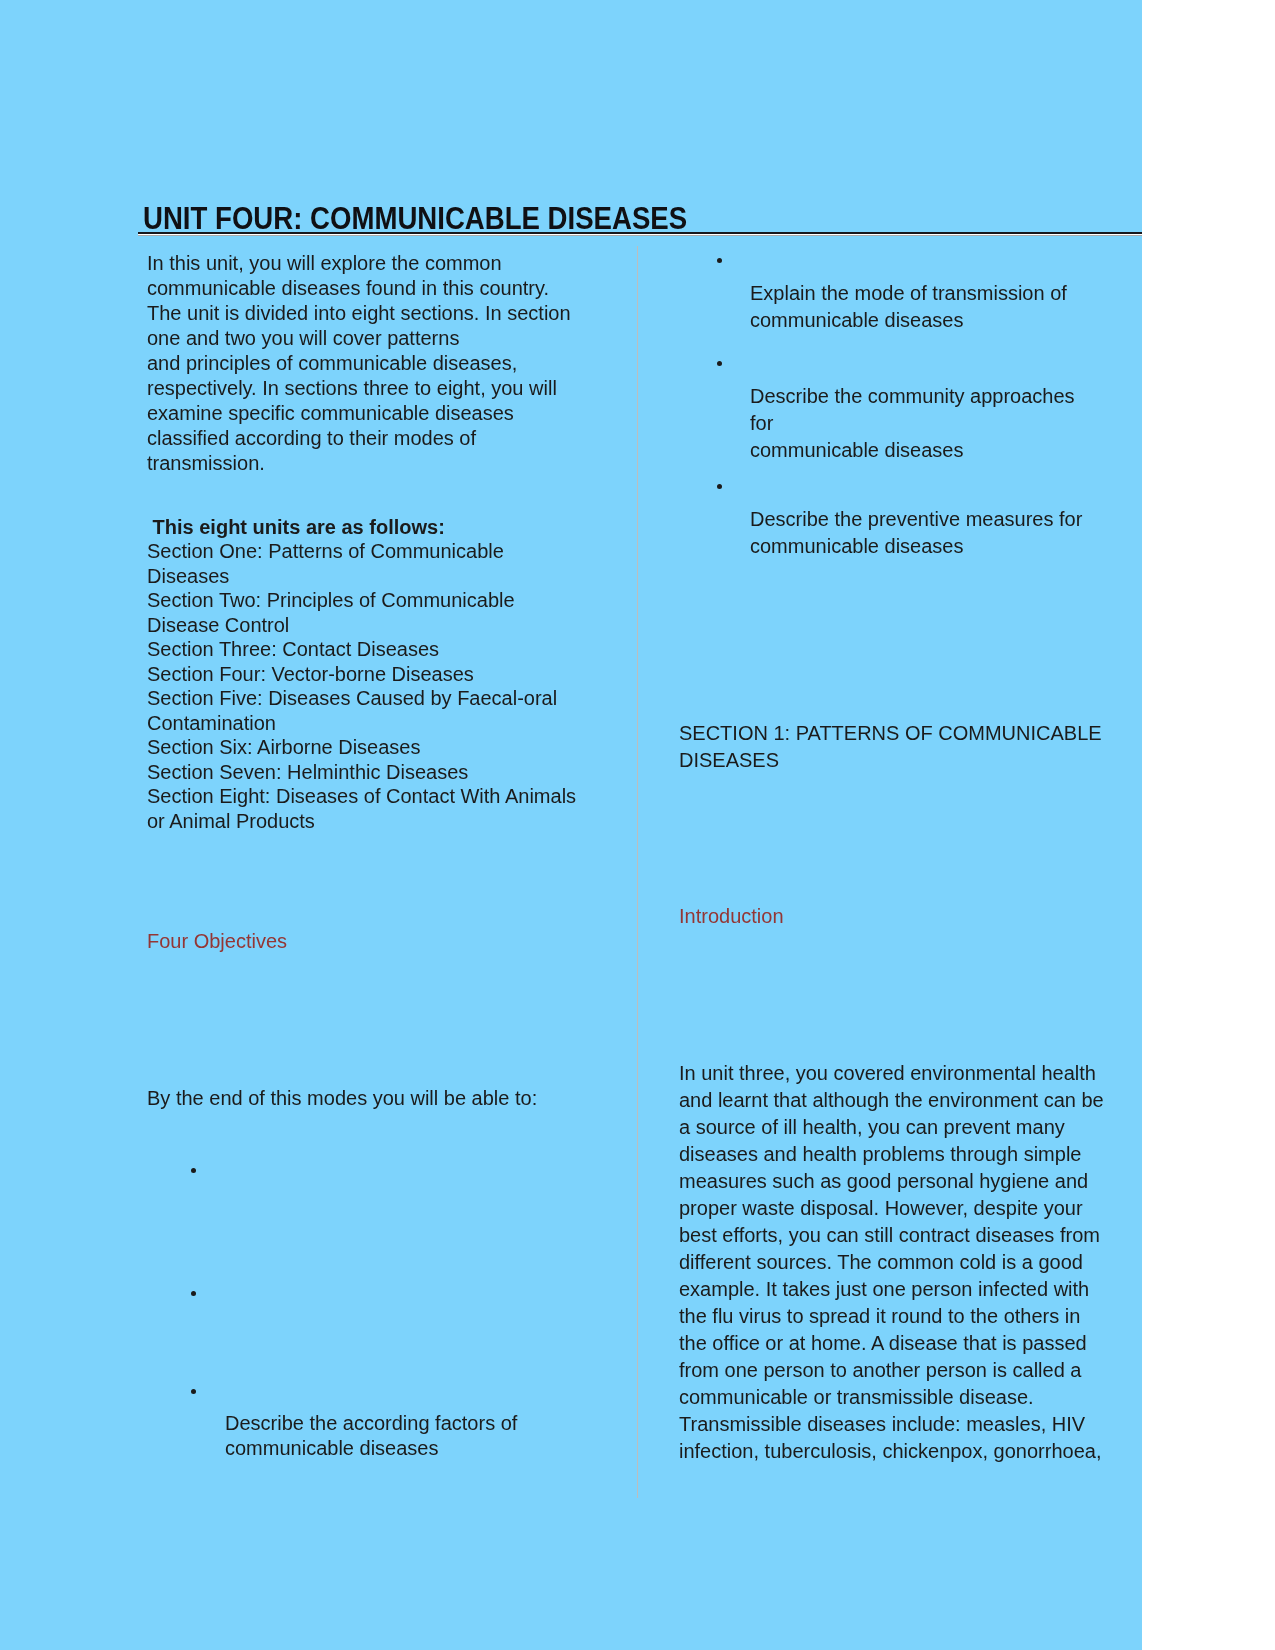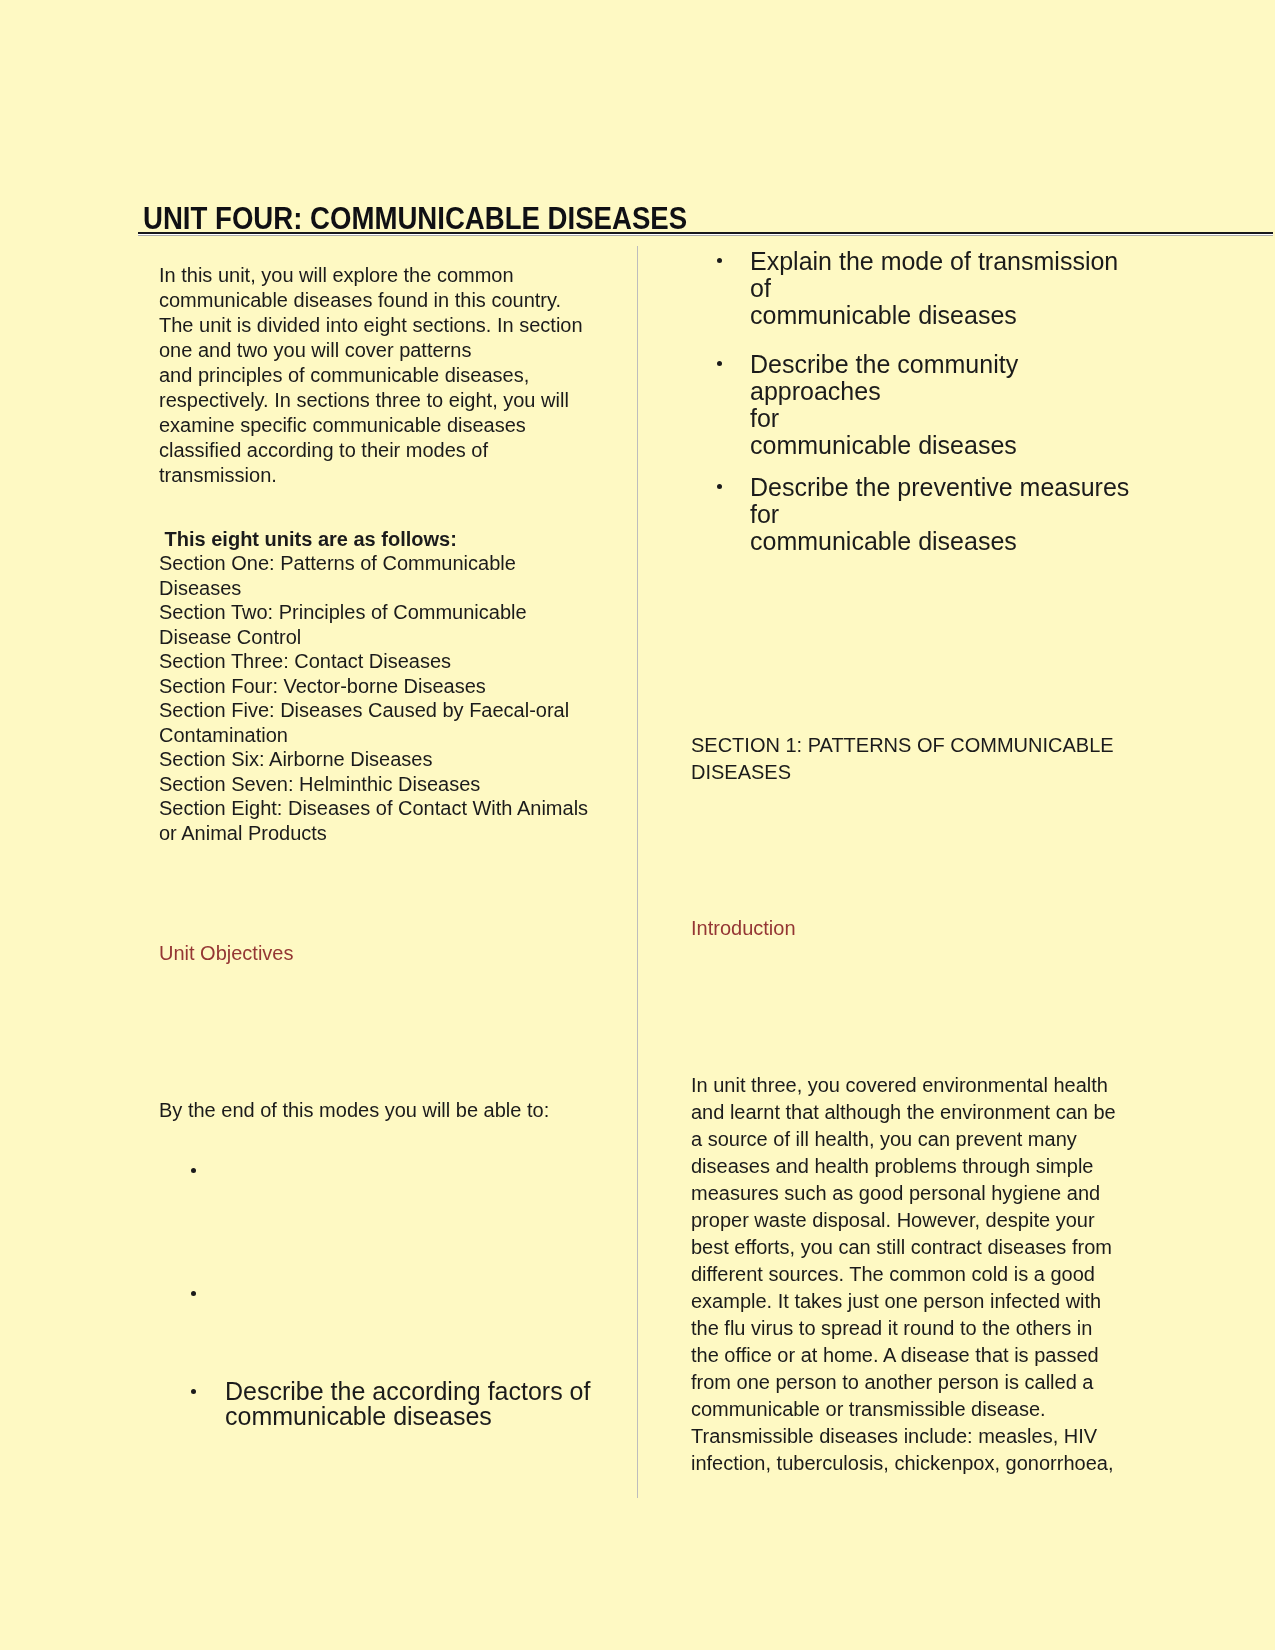--- a/index.html
+++ b/index.html
@@ -2,21 +2,21 @@
 <html><head>
 <meta charset="utf-8">
 <style>
   html, body { margin: 0; padding: 0; }
   body {
     width: 1275px; height: 1650px;
     background: #ffffff;
     font-family: "Liberation Sans", sans-serif;
     color: #1b1b1b;
   }
-  .page { position: relative; width: 1275px; height: 1650px; overflow: hidden; background: #fef9c3; }
+  .page { position: relative; width: 1142px; height: 1650px; overflow: hidden; background: #7dd3fc; }
 
   .title {
     position: absolute; left: 143px; top: 201px; margin: 0;
     font-size: 31px; font-weight: bold; color: #101014;
     white-space: nowrap;
     transform: scaleX(0.89); transform-origin: 0 0;
   }
   .rule {
     position: absolute; left: 138px; top: 232px; width: 1135px; height: 1px;
     border-top: 2px solid #17171c; border-bottom: 1px solid #ababab;
@@ -25,40 +25,40 @@
   .vdivider {
     position: absolute; left: 637px; top: 246px; width: 1px; height: 1252px;
     background: #bdbdbd;
   }
 
   .col { position: absolute; top: 0; }
   .col-left  { left: 143px; width: 472px; }
   .col-right { left: 675px; width: 462px; }
 
   .block {
-    position: absolute; left: 0; margin: 16px;
+    position: absolute; left: 0; margin: 4px;
     font-size: 20px; line-height: 25px;
     white-space: pre-line; width: 100%;
   }
   .col-right .block { line-height: 27px; }
 
   .bold { font-weight: normal; }
   .accent { color: #943634; font-weight: normal; }
 
   .list-heading { white-space: pre-wrap; font-weight: bold; }
   .list-block, .list-block .list-lines { line-height: 24.5px; }
 
   .bullet { position: absolute; left: 0; width: 100%; }
   .bullet .dot {
     position: absolute; top: 10px; width: 5px; height: 5px;
     border-radius: 50%; background: #1b1b1b;
   }
   .col-left  .bullet .dot  { left: 48px; }
   .col-right .bullet .dot  { left: 42px; }
-  .bullet .text { display: block; white-space: pre-line; font-size: 25px; }
+  .bullet .text { display: block; white-space: pre-line; font-size: 20px; margin-top: 32px; }
   .col-left  .bullet .text { margin-left: 82px; line-height: 25px; }
   .col-right .bullet .text { margin-left: 75px; line-height: 27px; }
 </style>
 </head>
 <body>
 
 <div class="page">
 
   <h1 class="title">UNIT FOUR: COMMUNICABLE DISEASES</h1>
   <div class="rule"></div>
@@ -85,21 +85,21 @@
 Section Three: Contact Diseases
 Section Four: Vector-borne Diseases
 Section Five: Diseases Caused by Faecal-oral
 Contamination
 Section Six: Airborne Diseases
 Section Seven: Helminthic Diseases
 Section Eight: Diseases of Contact With Animals
 or Animal Products</span>
     </div>
 
-    <h2 class="block accent" style="top:925px">Unit Objectives</h2>
+    <h2 class="block accent" style="top:925px">Four Objectives</h2>
 
     <p class="block" style="top:1082px">By the end of this modes you will be able to:</p>
 
     <div class="bullet" style="top:1158px">
       <span class="dot"></span>
     </div>
 
     <div class="bullet" style="top:1281px">
       <span class="dot"></span>
     </div>

